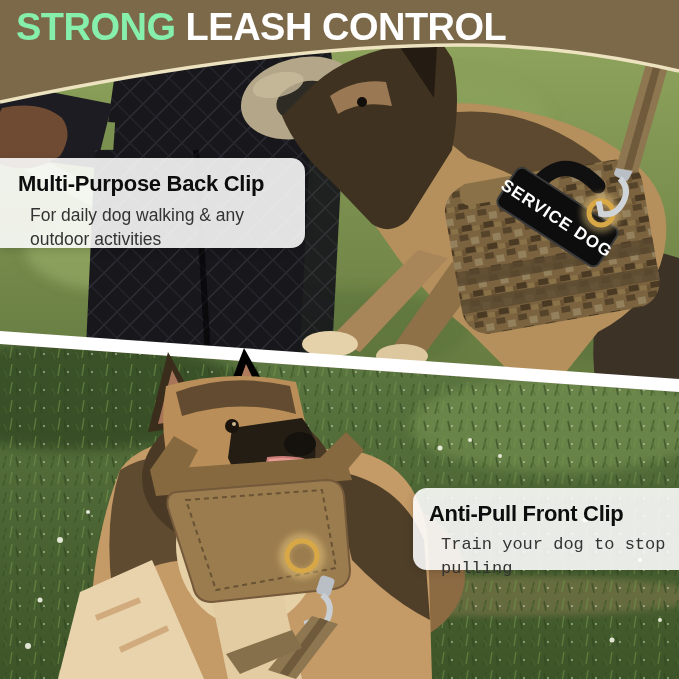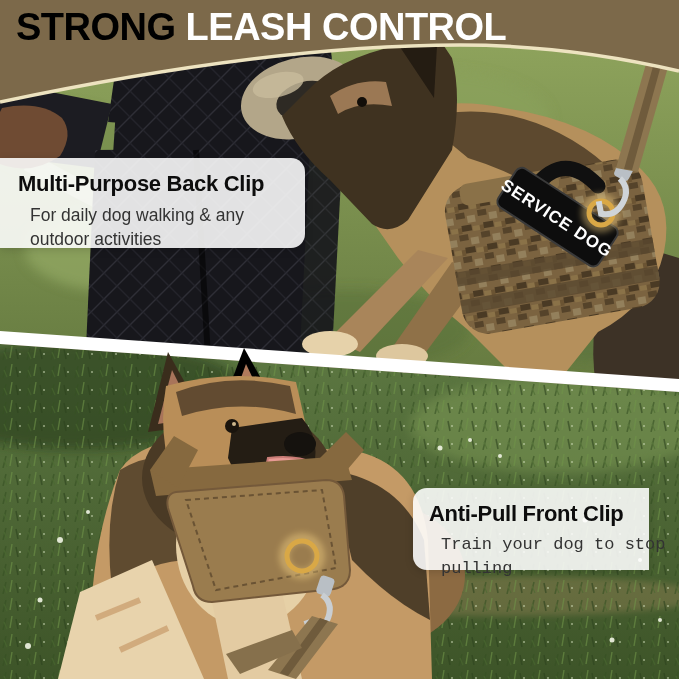--- a/index.html
+++ b/index.html
@@ -7,41 +7,41 @@
     position:relative;width:679px;height:679px;overflow:hidden;
     font-family:"Liberation Sans", sans-serif;
     background:#7c694a;
   }
   .scene{position:absolute;left:0;top:0;width:679px;height:679px;display:block;}
   .header-title{
     position:absolute;left:16px;top:7px;z-index:5;
     font-size:38px;font-weight:900;letter-spacing:-.5px;line-height:1.1;
     white-space:nowrap;
   }
-  .header-title .hl{color:#000000;}
+  .header-title .hl{color:#86efac;}
   .header-title .rest{color:#ffffff;margin-top:44px;}
   .callout{
     position:absolute;z-index:6;background:rgba(255,255,255,.88);
     box-shadow:0 2px 8px rgba(0,0,0,.15);
   }
   .callout h2{
     margin:0;font-size:22px;font-weight:bold;color:#0d0d0d;
     letter-spacing:-.3px;line-height:1.15;
   }
   .callout p{
     margin:7px 0 0 12px;font-size:17.5px;color:#333;line-height:1.38;
   }
   .callout.back-clip{
     left:0;top:158px;width:305px;height:90px;
     border-radius:0 14px 14px 0;
     padding:13px 29px 0 18px;box-sizing:border-box;
   }
   .callout.back-clip p{width:236px;}
   .callout.front-clip{
-    left:413px;top:488px;width:236px;height:82px;
+    left:413px;top:488px;width:266px;height:82px;
     border-radius:14px 0 0 14px;
     padding:13px 0 0 16px;box-sizing:border-box;
   }
   .callout.front-clip p{width:242px;font-size:17px;font-family:Liberation Mono, monospace;}
 </style>
 </head>
 <body>
 
 <div class="canvas">
 

